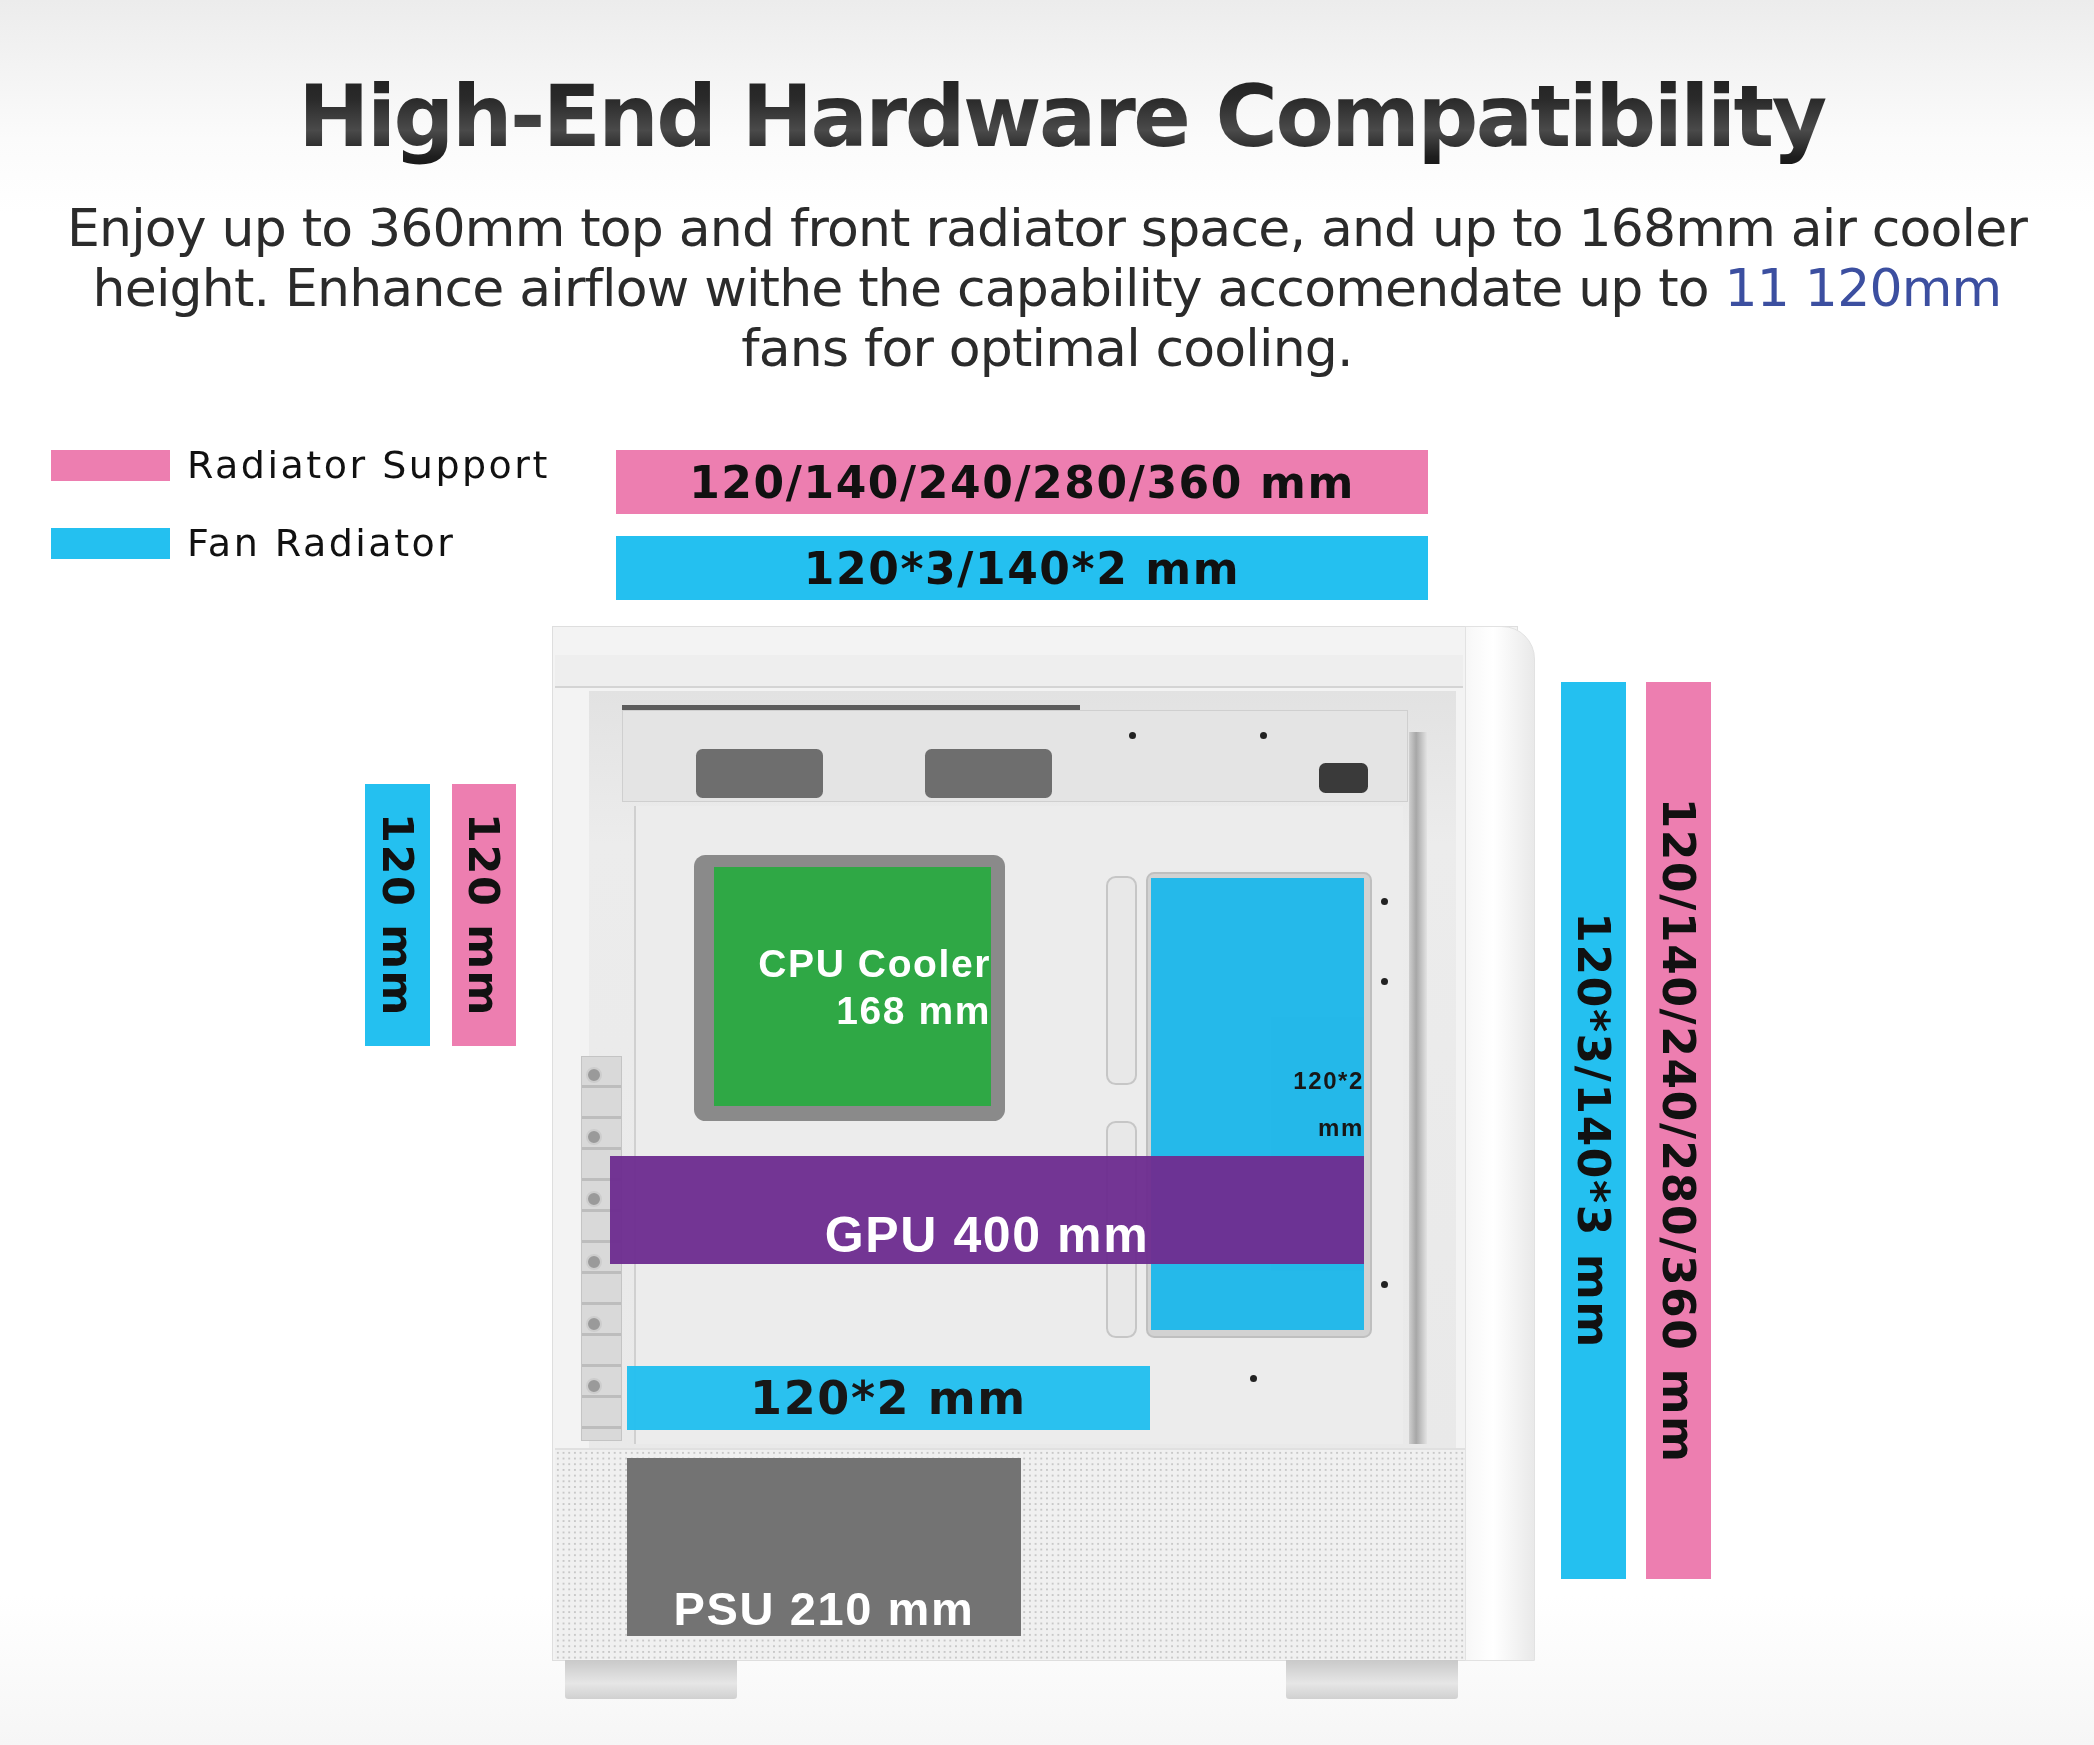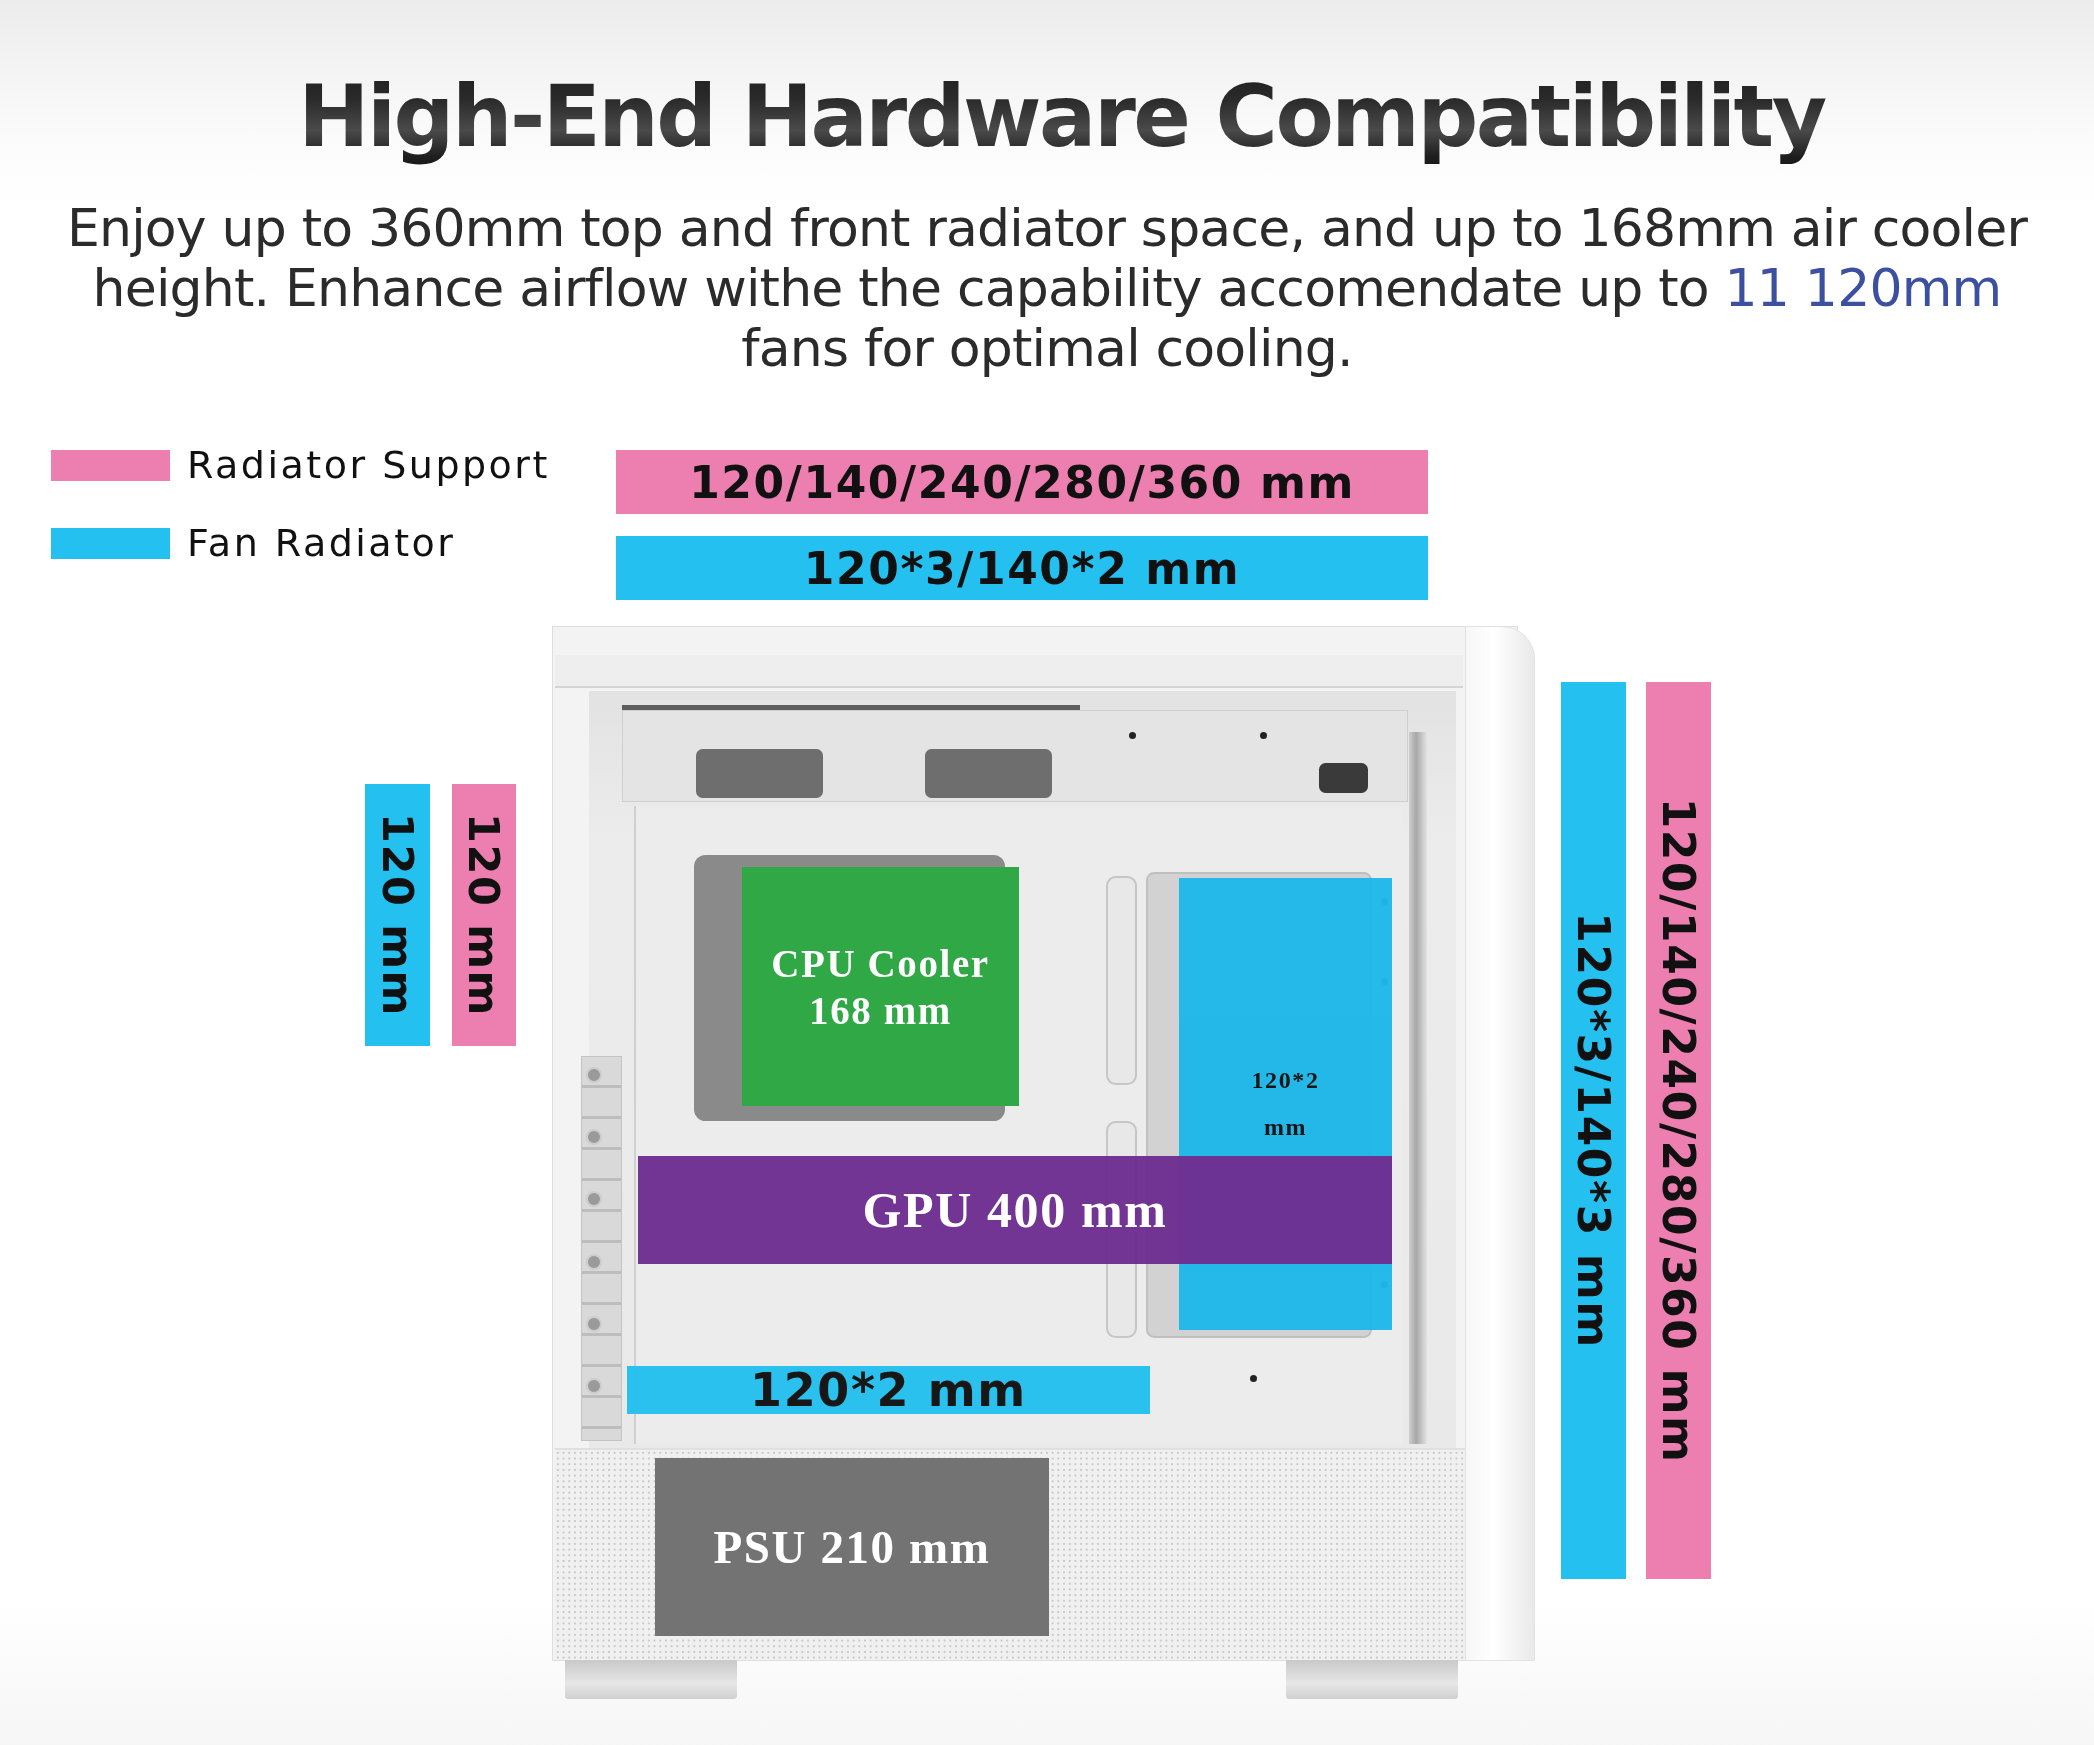--- a/index.html
+++ b/index.html
@@ -98,22 +98,22 @@
     position:absolute; left:555px; top:1448px; width:910px; height:211px;
     background-color:#f0f0f0;
     background-image: radial-gradient(#c8c8c8 1px, transparent 1.3px);
     background-size:5.7px 5.7px;
     border-top:2.5px solid #e0e0e0;
   }
   .foot { position:absolute; top:1660px; width:172px; height:39px;
     background: linear-gradient(to bottom, #c9c9c9, #e6e6e6 60%, #d0d0d0); border-radius:0 0 3.3px 3.3px; }
 
   .overlay {
-    position:absolute; display:flex; align-items:center; justify-content:center; text-align:center;
-    font-family:Liberation Serif, serif; font-weight:bold; letter-spacing:1.6px;margin-left:28px;
+    position:absolute; display:flex; align-items:flex-end; justify-content:center; text-align:center;
+    font-family:Liberation Sans, sans-serif; font-weight:bold; letter-spacing:1.6px;
   }
   .ov-green { background:#2fa845; color:#fff; font-size:39px; line-height:47px; }
   .ov-fan { background:#1fb8ea; color:#111; font-size:24px; line-height:47px; font-weight:bold; opacity:0.97; }
   .ov-purple { background:rgba(110,46,145,0.97); color:#fff; font-size:50px; }
   .ov-psu { background:#737373; color:#fff; font-size:47px; }
 </style>
 </head>
 <body>
 
 <div class="title">High-End Hardware Compatibility</div>
@@ -168,21 +168,21 @@
   <span>168 mm</span>
 </div>
 
 <div class="overlay ov-fan" style="left:1151px; top:878px; width:213px; height:452px; flex-direction:column;">
   <span>120*2</span>
   <span>mm</span>
 </div>
 
 <div class="overlay ov-purple" style="left:610px; top:1156px; width:754px; height:108px;">GPU 400 mm</div>
 
-<div class="bar blue" style="left:627px; top:1366px; width:523px; height:48px; font-size:46px; opacity:0.97;">120*2 mm</div>
+<div class="bar blue" style="left:627px; top:1366px; width:523px; height:64px; font-size:46px; opacity:0.97;">120*2 mm</div>
 
 <div class="overlay ov-psu" style="left:627px; top:1458px; width:394px; height:178px;">PSU 210 mm</div>
 
 <div class="bar blue" style="left:365px; top:784px; width:65px; height:262px;">
   <span class="vbar-text" style="font-size:43px;">120 mm</span>
 </div>
 <div class="bar pink" style="left:452px; top:784px; width:64px; height:262px;">
   <span class="vbar-text" style="font-size:43px;">120 mm</span>
 </div>
 

